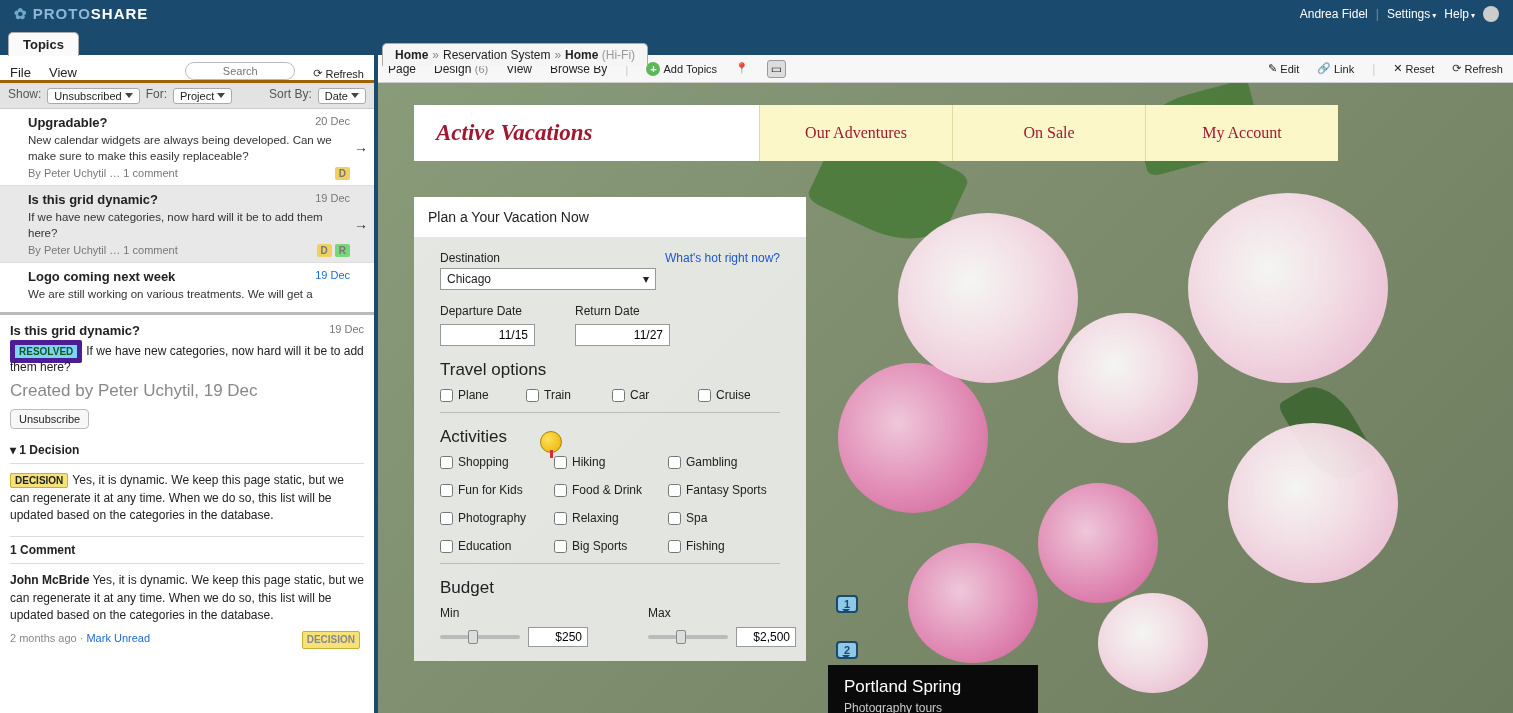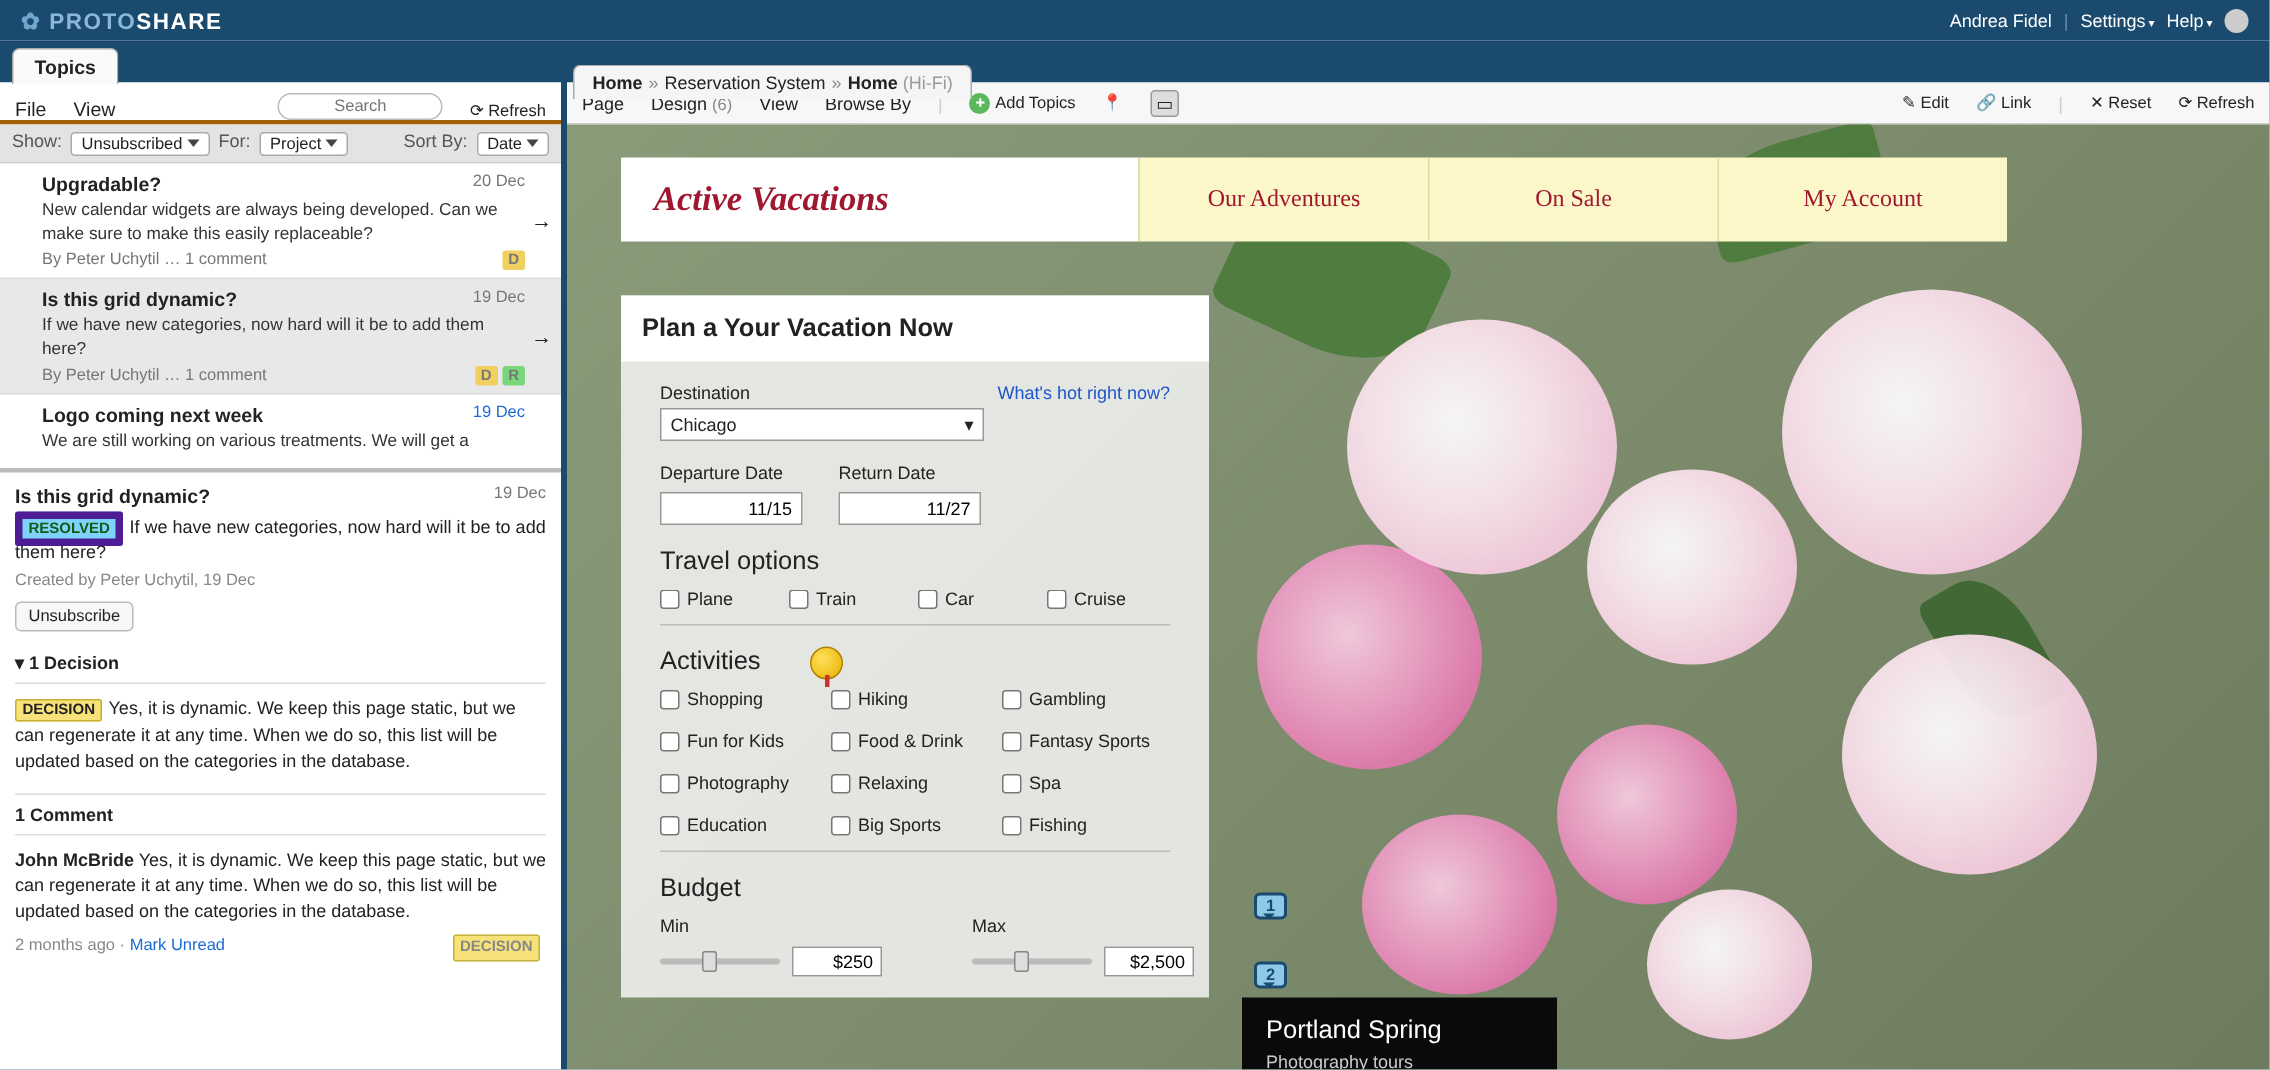--- a/index.html
+++ b/index.html
@@ -35,21 +35,21 @@
 .topic-meta{font-size:11px;color:#777}
 .topic-badges{float:right;display:flex;gap:3px}
 .badge{font-size:10px;font-weight:bold;padding:1px 4px;border-radius:2px}
 .badge-d{background:#f0d060}
 .badge-r{background:#7ad67a}
 .detail-pane{border-top:3px solid #bbb;padding:8px 10px;font-size:12px;background:#fff;flex:1;overflow:auto}
 .detail-title{font-weight:bold;font-size:13px}
 .detail-date{float:right;color:#777;font-size:11px}
 .resolved-badge{background:#7dd3fc;color:#135a13;font-size:10px;font-weight:bold;padding:1px 4px;border-radius:2px;margin-right:4px;border:5px solid #4c1d95}
 .detail-body{font-size:12px;margin-top:5px;line-height:1.4}
-.detail-created{color:#888;font-size:11px;margin-top:5px}
+.detail-created{color:#888;font-size:17px;margin-top:5px}
 .unsub-btn{display:inline-block;border:1px solid #bbb;border-radius:4px;padding:3px 8px;font-size:11px;margin-top:8px;background:#f7f7f7}
 .section-row{border-top:1px solid #ddd;border-bottom:1px solid #ddd;padding:6px 0;margin-top:8px;display:flex;justify-content:space-between;font-size:12px;font-weight:bold}
 .decision-block{padding:8px 0;font-size:12px;line-height:1.45}
 .decision-badge{background:#f7e27a;border:1px solid #c8b030;font-size:10px;font-weight:bold;padding:1px 4px;border-radius:2px;margin-right:4px}
 .comment-header{border-top:1px solid #ddd;border-bottom:1px solid #ddd;padding:6px 0;font-weight:bold;margin-top:4px}
 .comment-block{padding:8px 0;font-size:12px;line-height:1.45}
 .comment-meta{color:#888;font-size:11px;margin-top:6px}
 .comment-meta a{color:#1a6bd6;text-decoration:none}
 
 .right-col{flex:1;display:flex;flex-direction:column;background:#fff}
@@ -63,27 +63,27 @@
 .tb-btn{display:flex;align-items:center;gap:3px;font-size:11px;cursor:pointer}
 .plus-circle{width:14px;height:14px;background:#5cb85c;border-radius:50%;color:#fff;font-size:11px;font-weight:bold;display:flex;align-items:center;justify-content:center}
 .pin-box{border:1px solid #999;border-radius:3px;padding:1px 3px;background:#ddd}
 .canvas{flex:1;position:relative;overflow:hidden;background:linear-gradient(135deg,#8a9b7a 0%,#6d7c5e 100%)}
 .flower-bg{position:absolute;left:0;right:0;top:0;bottom:0}
 .header-band{position:absolute;left:36px;top:22px;width:924px;height:56px;display:flex}
 .brand-box{width:345px;background:#fff;display:flex;align-items:center;padding-left:22px;font-family:Georgia,serif;font-style:italic;font-weight:bold;font-size:23px;color:#a01830}
 .nav-box{flex:1;background:#fbf7c9;display:flex}
 .nav-cell{flex:1;border-left:1px solid #e0dca0;display:flex;align-items:center;justify-content:center;font-family:Georgia,serif;font-size:16px;color:#a01830;cursor:pointer}
 .form-panel{position:absolute;left:36px;top:114px;width:392px;background:rgba(245,245,245,0.85)}
-.form-title{background:#fff;padding:12px 14px;font-weight:bold;font-size:17px}
+.form-title{background:#fff;padding:12px 14px;font-weight:normal;font-size:14px}
 .form-body{padding:14px 26px;font-size:12px}
 .row{margin-bottom:14px}
 .lbl{font-size:12px;margin-bottom:3px;display:block}
 .hot-link{float:right;color:#2055cc;font-size:12px}
 .sel{width:216px;height:22px;border:1px solid #999;background:#fff;padding:2px 6px;font-size:12px;display:flex;align-items:center;justify-content:space-between}
-.date-pair{display:flex;gap:24px}
+.date-pair{display:flex;gap:40px}
 .date-col{display:flex;flex-direction:column}
 .date-input{width:95px;height:22px;border:1px solid #999;text-align:right;padding:2px 6px;font-size:12px;margin-top:3px}
 .subhead{font-size:17px;margin:10px 0 8px;border-top:1px solid #bbb;padding-top:14px}
 .subhead.first{border:none;padding-top:0}
 .chk-grid{display:grid;grid-template-columns:repeat(4,1fr);gap:8px 4px;font-size:12px}
 .chk-grid3{display:grid;grid-template-columns:110px 110px 120px;gap:14px 4px;font-size:12px}
 .chk{display:flex;align-items:center;gap:5px}
 .chk input{width:13px;height:13px}
 .budget-row{display:flex;gap:60px;margin-top:6px}
 .bud-col{display:flex;flex-direction:column}

